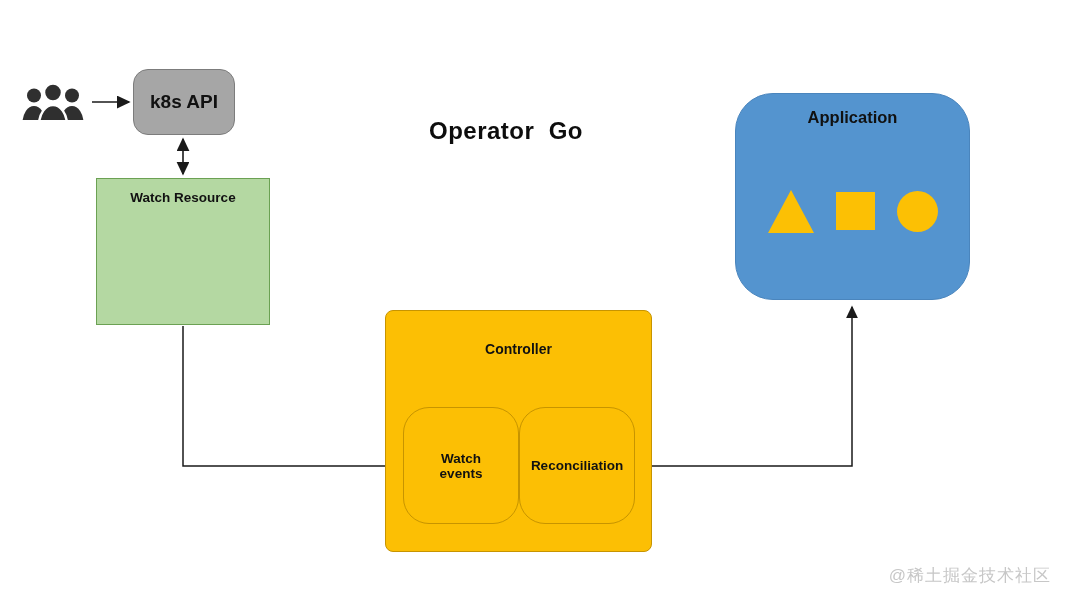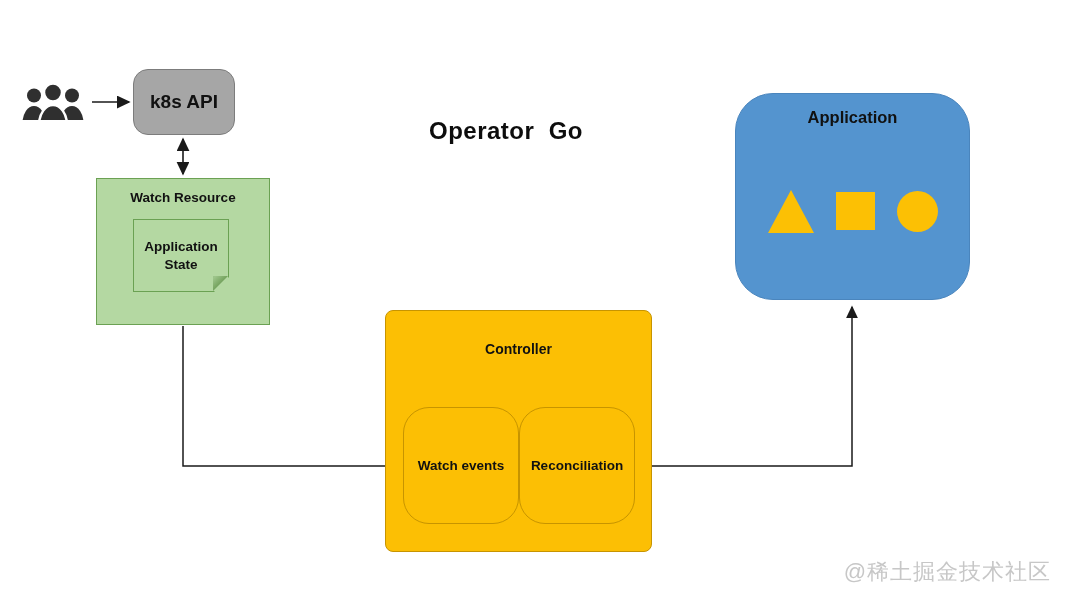--- a/index.html
+++ b/index.html
@@ -53,21 +53,21 @@
   .controller{
     left:385px;top:310px;width:267px;height:242px;
     background:var(--orange-fill);border:1.5px solid var(--orange-border);
     border-radius:8px;font-size:14px;font-weight:600;color:#111;text-align:center;
   }
   .controller .ctl-label{display:block;margin-top:30px;}
   .subbox{
     position:absolute;box-sizing:border-box;
     background:var(--orange-fill);border:1.2px solid var(--orange-border);
     border-radius:26px;display:flex;align-items:center;justify-content:center;
-    font-size:13.5px;font-weight:600;padding:0 13px;
+    font-size:13.5px;font-weight:600;padding:0 20px;
   }
   .watch-events{left:17px;top:96px;width:116px;height:117px;}
   .reconciliation{left:133px;top:96px;width:116px;height:117px;}
 
   .application{
     left:735px;top:93px;width:235px;height:207px;
     background:var(--blue-fill);border:1.5px solid var(--blue-border);
     border-radius:38px;text-align:center;
     font-size:16.5px;font-weight:600;color:#111;
   }
@@ -83,21 +83,21 @@
   .sq{width:39px;height:38px;background:var(--shape-yellow);}
   .cir{width:41px;height:41px;border-radius:50%;background:var(--shape-yellow);}
 
   .title{
     position:absolute;left:366px;top:99px;width:280px;z-index:2;
     text-align:center;font-size:24px;font-weight:600;color:#0d0d0d;
     white-space:pre;letter-spacing:0.5px;margin-top:18px;
   }
   .watermark{
     position:absolute;right:16px;bottom:13px;z-index:2;
-    font-size:22px;color:var(--watermark);letter-spacing:1px;
+    font-size:17px;color:var(--watermark);letter-spacing:1px;
   }
 </style>
 </head>
 <body>
 
 <div class="canvas">
 
   <svg class="connectors" width="1067" height="600" viewBox="0 0 1067 600">
     <defs>
       <marker id="arw" markerWidth="9" markerHeight="9" refX="7.5" refY="4" orient="auto-start-reverse">
@@ -126,23 +126,20 @@
       </g>
     </svg>
   </div>
 
   <div class="node k8s-api">
     <span>k8s API</span>
   </div>
 
   <div class="node custom-resource">
     <span class="cr-label">Watch Resource</span>
-    <div class="note">
-      <span>Application State</span>
-    </div>
   </div>
 
   <div class="title">Operator  Go</div>
 
   <div class="node controller">
     <span class="ctl-label">Controller</span>
     <div class="subbox watch-events">
       <span>Watch events</span>
     </div>
     <div class="subbox reconciliation">

